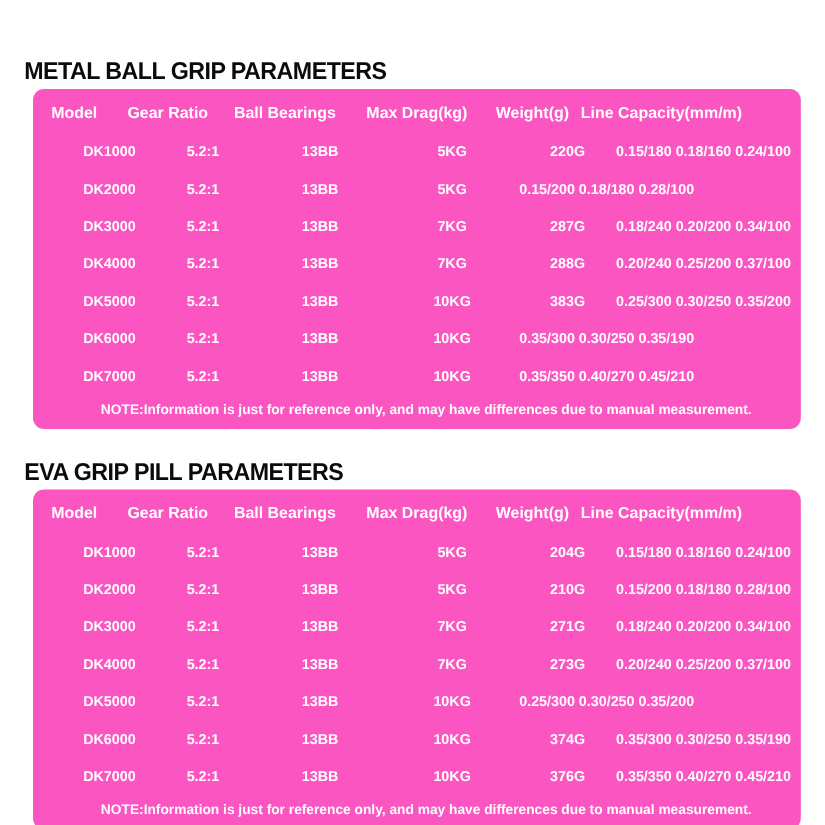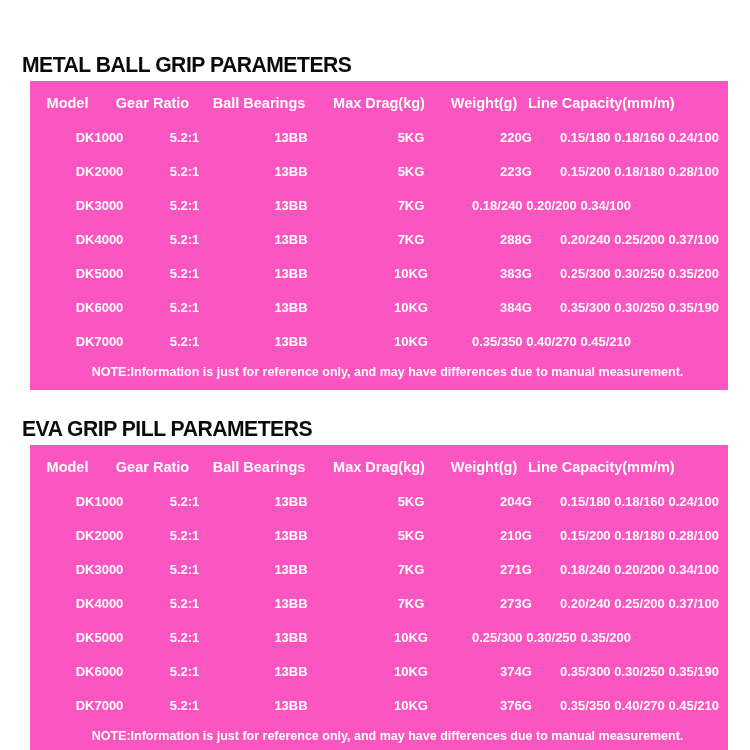--- a/index.html
+++ b/index.html
@@ -19,21 +19,21 @@
     letter-spacing: -0.5px;
     transform: scaleX(0.96);
     transform-origin: left center;
     margin-bottom: 3px;
     white-space: nowrap;
   }
   .spec-table {
     margin-left: 8px;
     width: 698px;
     background: #fa55c0;
-    border-radius: 0;
+    border-radius: 10px;
     padding: 5px 0 7px 0;
     color: #ffffff;
   }
   .grid-row {
     display: grid;
     grid-template-columns: 75px 95px 118px 122px 88px 1fr;
     align-items: center;
   }
   .grid-row .cell {
     text-align: center;
@@ -79,28 +79,28 @@
           <div class="cell">13BB</div>
           <div class="cell">5KG</div>
           <div class="cell">220G</div>
           <div class="cell">0.15/180 0.18/160 0.24/100</div>
         </div>
         <div class="grid-row">
           <div class="cell">DK2000</div>
           <div class="cell">5.2:1</div>
           <div class="cell">13BB</div>
           <div class="cell">5KG</div>
-          <div class="cell">223G</div>
           <div class="cell">0.15/200 0.18/180 0.28/100</div>
         </div>
         <div class="grid-row">
           <div class="cell">DK3000</div>
           <div class="cell">5.2:1</div>
           <div class="cell">13BB</div>
           <div class="cell">7KG</div>
+          <div class="cell">287G</div>
           <div class="cell">0.18/240 0.20/200 0.34/100</div>
         </div>
         <div class="grid-row">
           <div class="cell">DK4000</div>
           <div class="cell">5.2:1</div>
           <div class="cell">13BB</div>
           <div class="cell">7KG</div>
           <div class="cell">288G</div>
           <div class="cell">0.20/240 0.25/200 0.37/100</div>
         </div>
@@ -110,21 +110,20 @@
           <div class="cell">13BB</div>
           <div class="cell">10KG</div>
           <div class="cell">383G</div>
           <div class="cell">0.25/300 0.30/250 0.35/200</div>
         </div>
         <div class="grid-row">
           <div class="cell">DK6000</div>
           <div class="cell">5.2:1</div>
           <div class="cell">13BB</div>
           <div class="cell">10KG</div>
-          <div class="cell">384G</div>
           <div class="cell">0.35/300 0.30/250 0.35/190</div>
         </div>
         <div class="grid-row">
           <div class="cell">DK7000</div>
           <div class="cell">5.2:1</div>
           <div class="cell">13BB</div>
           <div class="cell">10KG</div>
           <div class="cell">0.35/350 0.40/270 0.45/210</div>
         </div>
       </div>

